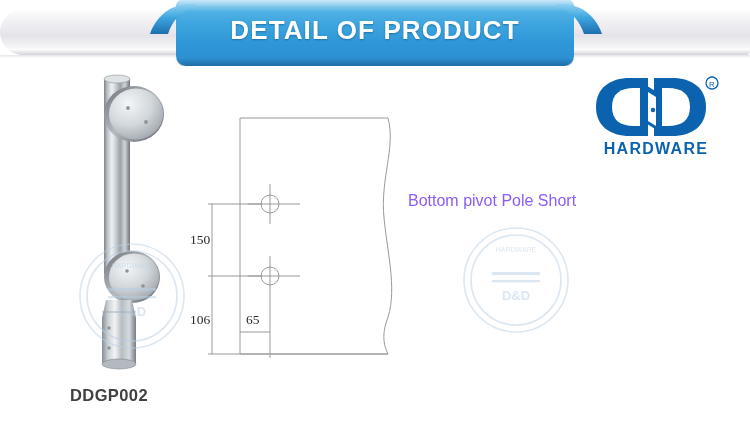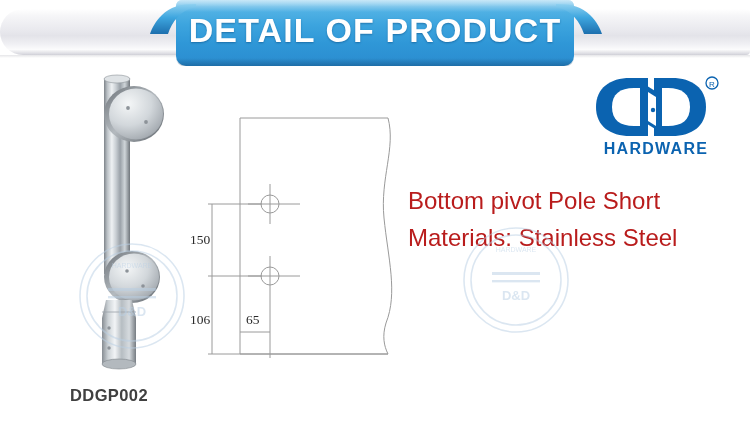--- a/index.html
+++ b/index.html
@@ -27,21 +27,21 @@
   }
   .ribbon:before{content:"";position:absolute;left:0;right:0;top:0;height:12px;
     background:linear-gradient(to bottom,rgba(255,255,255,.55),rgba(255,255,255,0));
     border-radius:6px 6px 0 0;}
   .ribbon:after{content:"";position:absolute;left:0;right:0;bottom:0;height:8px;
     background:linear-gradient(to top,rgba(0,50,90,.30),rgba(0,50,90,0));
     border-radius:0 0 10px 10px;}
 
   .banner-text{position:absolute;left:176px;top:0;width:398px;height:60px;
     line-height:60px;text-align:center;color:#fff;font-weight:bold;
-    font-size:34px;letter-spacing:1.1px;z-index:6;
+    font-size:26px;letter-spacing:1.1px;z-index:6;
     text-shadow:0 1px 2px rgba(0,60,110,.45);}
 
   
   .fold{position:absolute;top:4px;width:46px;height:30px;z-index:5;}
   .fold-l{left:150px;}
   .fold-r{left:556px;}
 
   
   .photo{position:absolute;left:78px;top:72px;width:118px;height:300px;}
   .photo svg{display:block;}
@@ -53,21 +53,21 @@
   .drawing{position:absolute;left:190px;top:108px;width:215px;height:265px;}
 
   
   .logo{position:absolute;left:588px;top:74px;width:132px;height:66px;}
   .logo-word{position:absolute;left:586px;top:140px;width:140px;
     text-align:center;color:#0b63b0;font-weight:bold;font-size:16px;
     letter-spacing:1.3px;}
 
   
   .specs{position:absolute;left:408px;top:182px;width:330px;}
-  .spec-line{font-size:24px;color:#b91c1c;line-height:37px;white-space:nowrap;}
+  .spec-line{font-size:16px;color:#8b5cf6;line-height:37px;white-space:nowrap;}
 
   
   .wm{position:absolute;opacity:.5;pointer-events:none;}
   .wm-a{left:74px;top:238px;width:116px;height:116px;}
   .wm-b{left:458px;top:222px;width:116px;height:116px;}
 </style>
 </head>
 <body>
 
 <div class="banner-wrap">
@@ -209,21 +209,20 @@
     <g>
       <circle cx="124" cy="9" r="6" fill="none" stroke="#0b63b0" stroke-width="1.3"></circle>
       <text x="124" y="13" text-anchor="middle" font-size="8" fill="#0b63b0" font-family="'Liberation Sans',sans-serif">R</text>
     </g>
   </svg>
 </div>
 <div class="logo-word">HARDWARE</div>
 
 <div class="specs">
   <div class="spec-line">Bottom pivot Pole Short</div>
-  <div class="spec-line">Materials: Stainless Steel</div>
 </div>
 
 <svg class="wm wm-a" viewBox="0 0 116 116">
   <g fill="none" stroke="#b9cfe4" stroke-width="1.6">
     <circle cx="58" cy="58" r="52"></circle>
       <circle cx="58" cy="58" r="45"></circle>
   </g>
   <g fill="#b9cfe4">
     <rect x="34" y="50" width="48" height="3"></rect>
     <rect x="34" y="58" width="48" height="2.4"></rect>

